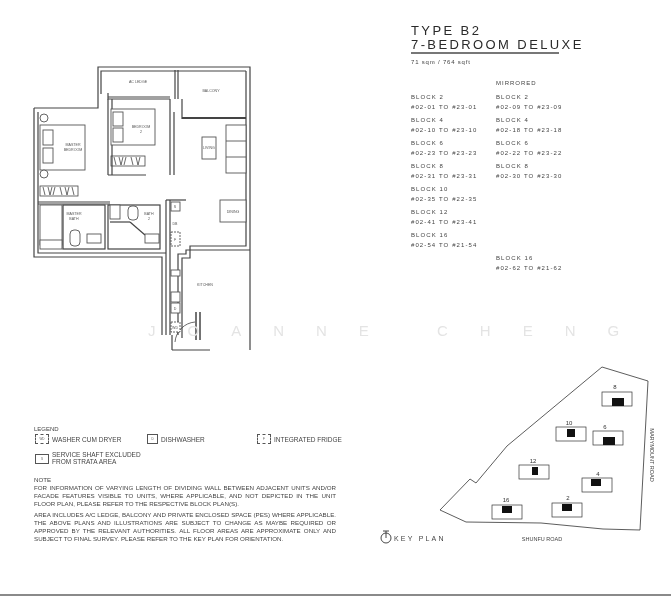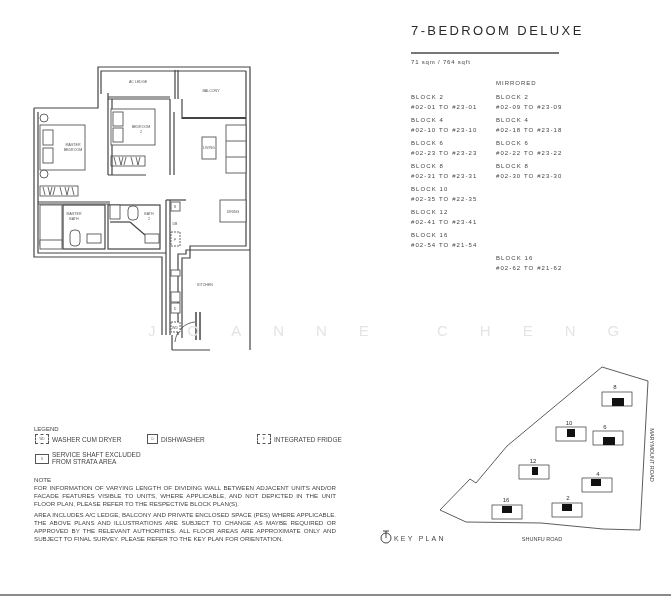--- a/index.html
+++ b/index.html
@@ -18,20 +18,21 @@
     .note p { margin:0 0 3px 0; }
     .keyplan-label { left:394px; top:535px; font-size:7px; letter-spacing:2.2px; color:#444; }
     .watermark { left:148px; top:322px; font-size:15px; letter-spacing:32px; color:#e4e4e4; font-weight:normal; }
     .bottom-rule { left:0; top:594px; width:671px; height:2px; background:#8a8a8a; }
     svg text { font-family:"Liberation Sans", sans-serif; }
   </style>
 </head>
 <body>
 
 <div class="abs title">
+  <div>TYPE B2</div>
   <div>7-BEDROOM DELUXE</div>
 </div>
 <div class="abs title-rule"></div>
 <div class="abs area">71 sqm / 764 sqft</div>
 
 <div class="abs mirrored">MIRRORED</div>
 
 <div class="abs blk" style="left:411px; top:92px;">
   <div style="height:23px">
       <div>BLOCK 2</div>

